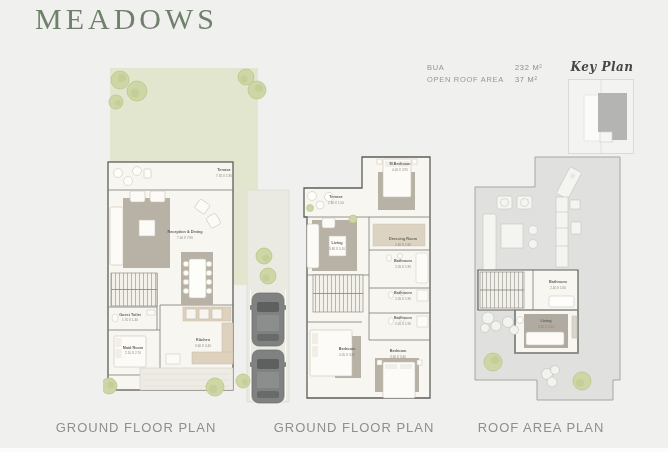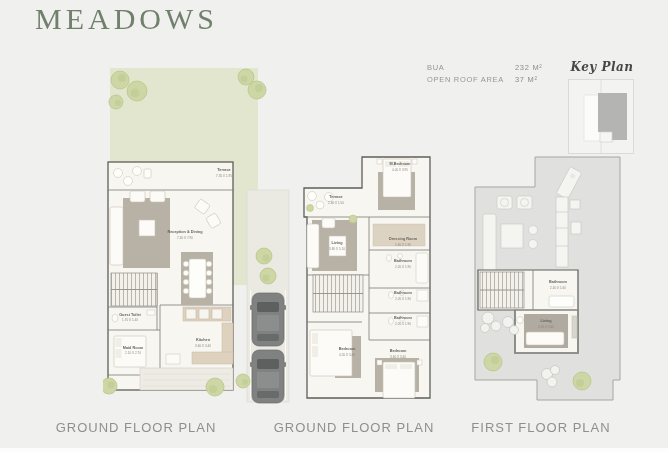--- a/index.html
+++ b/index.html
@@ -354,16 +354,16 @@
         <circle cx="-2" cy="2" r="4" fill="#c3cf98"></circle>
       </g>
     <text class="rname" x="100" y="133">Bathroom</text>
     <text class="rdim" x="100" y="139">2.40 X 1.60</text>
     <text class="rname" x="88" y="172">Living</text>
     <text class="rdim" x="88" y="178">3.55 X 3.40</text>
   </svg>
 
   <div class="plan-caption" id="cap-ground">GROUND FLOOR PLAN</div>
   <div class="plan-caption" id="cap-first">GROUND FLOOR PLAN</div>
-  <div class="plan-caption" id="cap-roof">FIRST FLOOR PLAN</div>
+  <div class="plan-caption" id="cap-roof">ROOF AREA PLAN</div>
 
   <div class="bottom-strip"></div>
 </div>
 
 </body></html>

